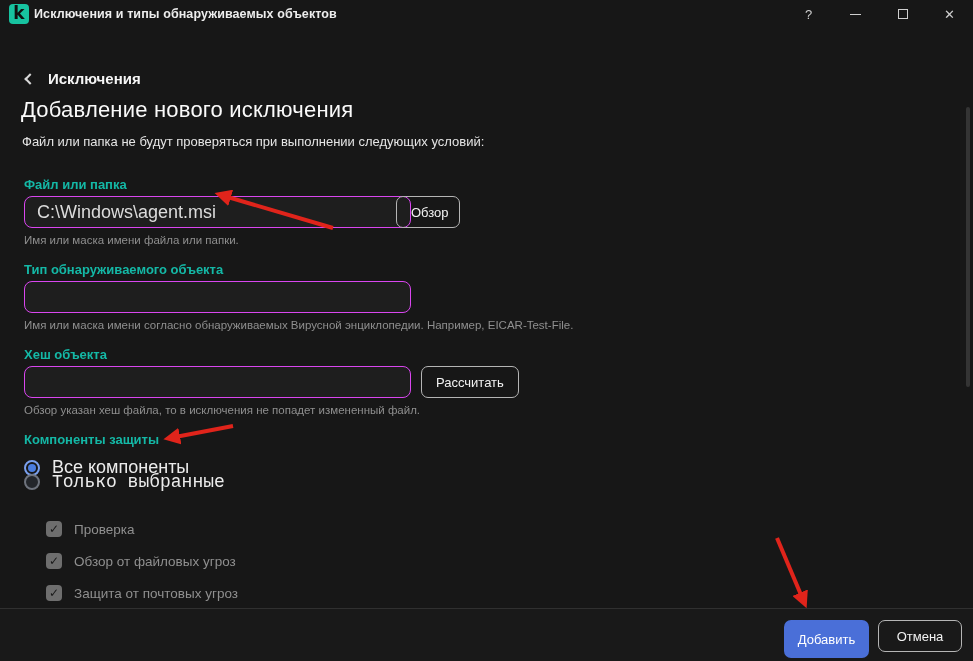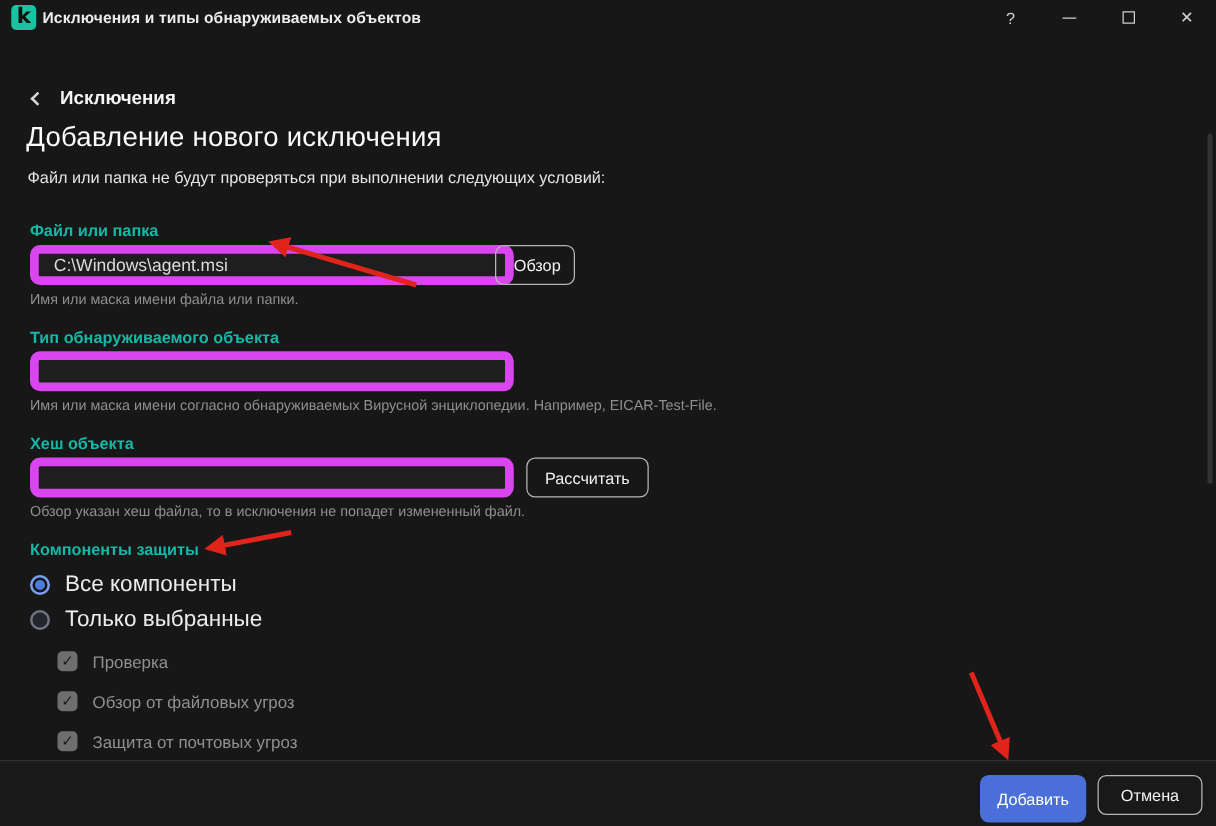--- a/index.html
+++ b/index.html
@@ -50,22 +50,22 @@
     position: absolute; left: 21px; top: 69px;
     font-size: 22px; font-weight: 500; color: #fafafa; letter-spacing: .2px;
   }
   .description { position: absolute; left: 22px; top: 106px; font-size: 13px; color: #e5e5e5; }
 
   .field-label { position: absolute; left: 24px; font-size: 13px; font-weight: 700; color: #14b8a6; }
   .hint { position: absolute; left: 24px; font-size: 11.5px; color: #8f8f8f; }
 
   .text-input {
     position: absolute; left: 24px; width: 387px; height: 32px;
-    background: #1e1e1e; border: 7px solid #d946ef; border-radius: 8px;
-    color: #dcdcdc; font-size: 14px; padding: 0 12px; outline: none;
+    background: #1e1e1e; border: 1px solid #d946ef; border-radius: 8px;
+    color: #dcdcdc; font-size: 18px; padding: 0 12px; outline: none;
     font-family: "Liberation Sans", sans-serif;
   }
   .btn-outline {
     position: absolute; height: 32px;
     background: transparent; border: 1px solid #b5b5b5; border-radius: 7px;
     color: #f2f2f2; font-size: 13px; cursor: pointer; padding: 0 14px;
     font-family: "Liberation Sans", sans-serif;
   }
 
   
@@ -80,21 +80,21 @@
 
   #lbl-hash   { top: 319px; }
   #inp-hash   { top: 338px; }
   #btn-calc   { left: 421px; top: 338px; }
   #hint-hash  { top: 376px; }
 
   #lbl-comp   { top: 404px; }
 
   .choice-row { position: absolute; left: 24px; display: flex; align-items: center; }
   #radio-row-0 { top: 429px; }
-  #radio-row-1 { top: 457px; }
+  #radio-row-1 { top: 444px; font-family: Liberation Mono, monospace; }
   .radio {
     width: 16px; height: 16px; border-radius: 50%; margin-right: 12px; cursor: pointer;
     flex: 0 0 16px;
   }
   .radio.selected {
     border: 2px solid #7aa0ee; background: transparent; position: relative;
   }
   .radio.selected::after {
     content: ""; position: absolute; left: 2px; top: 2px; width: 8px; height: 8px;
     border-radius: 50%; background: #4a7de0;

